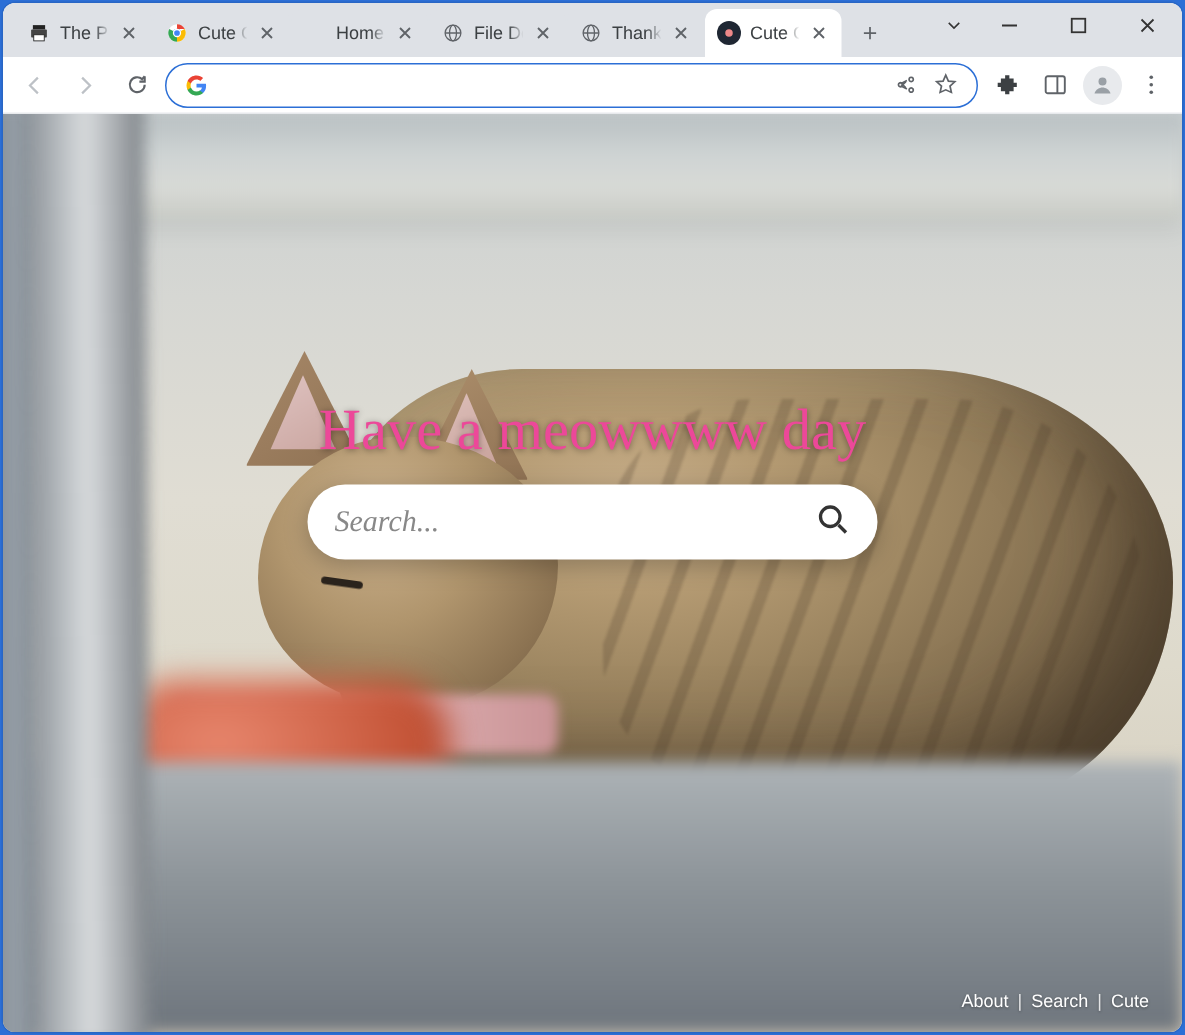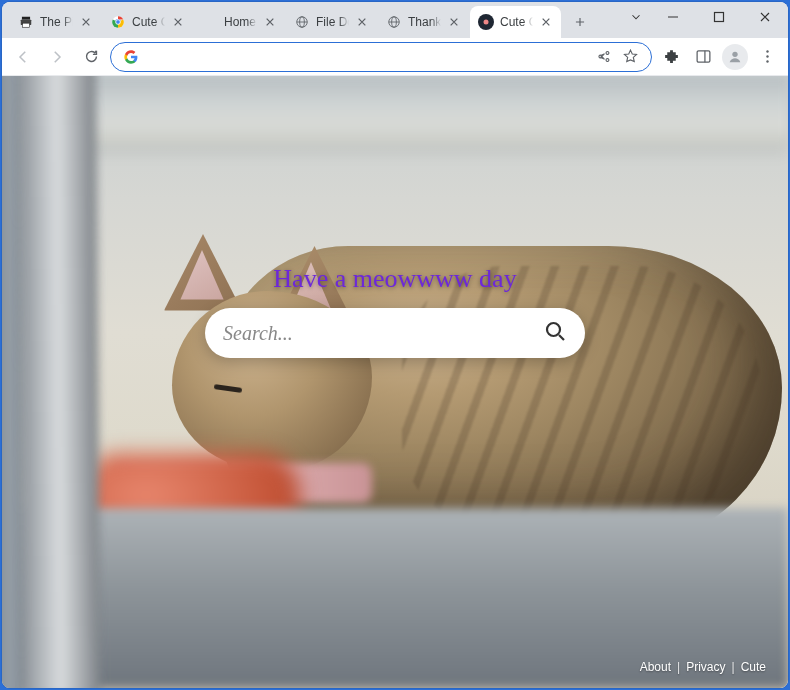--- a/index.html
+++ b/index.html
@@ -268,22 +268,22 @@
     
     .hero {
       position:absolute;
       left: 50%; top: 188px;
       transform: translateX(-50%);
       display:flex;flex-direction:column;align-items:center;
       gap: 14px;
     }
     .hero h1{
       font-family: "Comic Sans MS", "Comic Sans", cursive;
-      color: #6d28d9;
-      font-size: 26px;
+      color: #ec4899;
+      font-size: 39px;
       font-weight: 400;
       text-shadow: 0 1px 4px rgba(0,0,0,0.4);
     }
     .searchbar{
       width: 380px;
       height: 50px;
       background: #fff;
       border-radius: 25px;
       display:flex;align-items:center;
       padding: 0 18px;
@@ -540,18 +540,18 @@
               <circle cx="10.5" cy="10.5" r="6.5" fill="none" stroke="currentColor" stroke-width="2.2"></circle>
               <path d="M16 16l5 5" stroke="currentColor" stroke-width="2.2"></path>
             </svg>
         </span>
       </div>
     </div>
 
     <div class="footer">
       <a>About</a>
       <span class="sep">|</span>
-      <a>Privacy</a>
+      <a>Search</a>
       <span class="sep">|</span>
       <a>Cute</a>
     </div>
   </div>
 </div>
 
 </body></html>

